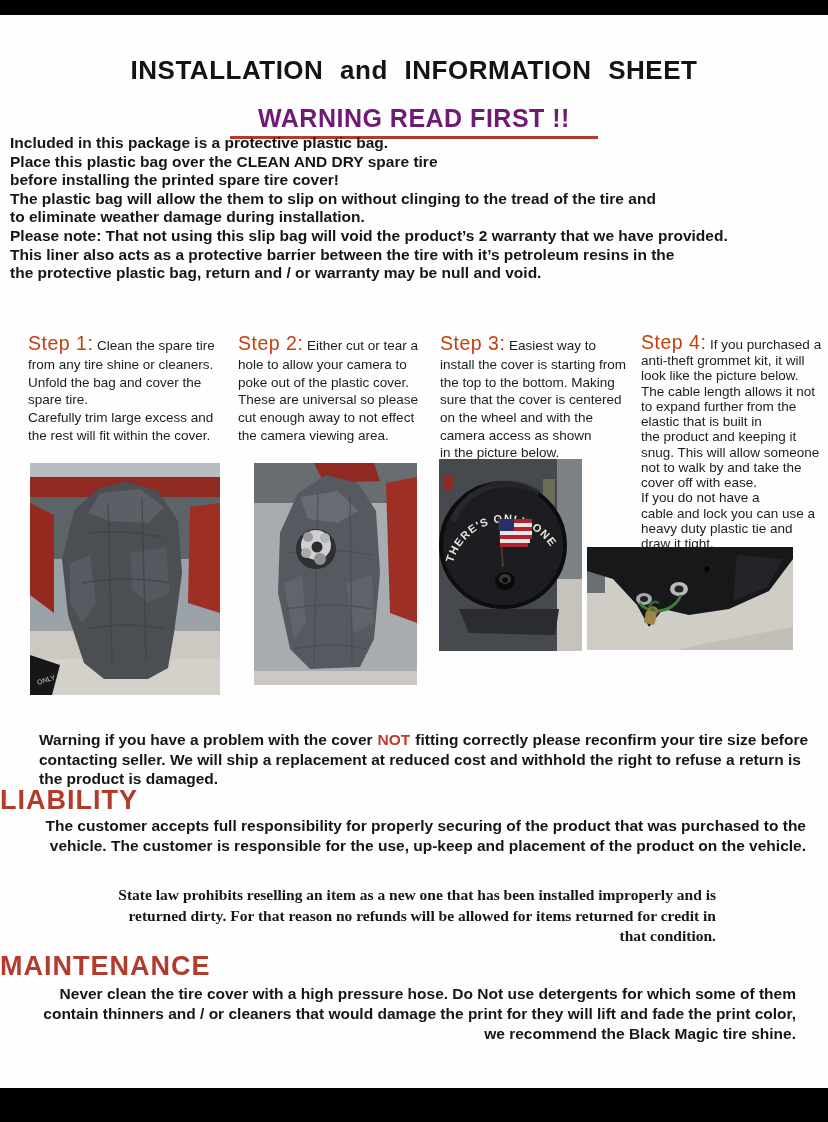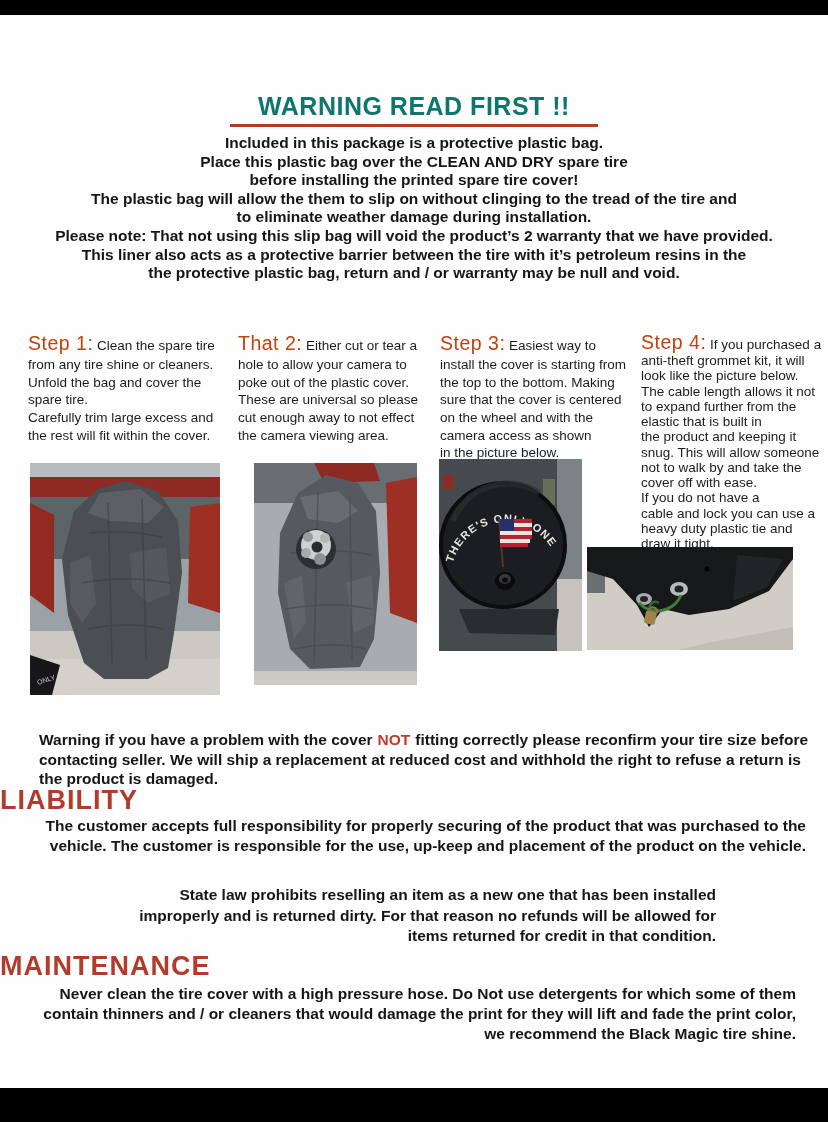--- a/index.html
+++ b/index.html
@@ -13,27 +13,27 @@
   .bar.top{top:0;height:15px;}
   .bar.bottom{top:1088px;height:34px;}
 
   .title{
     position:absolute;top:55px;left:0;right:0;margin:0;
     text-align:center;font-size:26px;font-weight:700;color:#141414;
     letter-spacing:.5px;word-spacing:9px;
   }
   .warn-wrap{position:absolute;top:92px;left:0;right:0;text-align:center;}
   .warning{
-    display:inline-block;margin:0;font-size:25px;font-weight:700;
-    color:#0f766e;letter-spacing:.5px;
+    display:inline-block;margin:12px;font-size:25px;font-weight:700;
+    color:#701a75;letter-spacing:.5px;
     padding:0 28px 3px 28px;border-bottom:3px solid #b23b2c;
   }
   .intro{
     position:absolute;top:134px;left:10px;right:10px;
-    text-align:center;font-weight:700;font-size:15.5px;line-height:18.6px;
+    text-align:left;font-weight:700;font-size:15.5px;line-height:18.6px;
   }
   .step{position:absolute;top:331px;font-size:13.5px;line-height:1.3;color:#1c1c1c;}
   .step .step-label{font-size:19.5px;color:#c2410c;letter-spacing:.5px;}
   .step .step-text{white-space:pre-line;}
   .step1{left:28px;width:206px;}
   .step2{left:238px;width:200px;}
   .step3{left:440px;width:198px;}
   .step4{left:641px;width:187px;line-height:1.13;}
 
   .photo{position:absolute;}
@@ -54,30 +54,31 @@
     font-size:27px;font-weight:700;color:#b23b2c;letter-spacing:1px;
   }
   .liability-head{top:785px;}
   .maint-head{top:951px;}
 
   .center-par{
     position:absolute;margin:0;text-align:right;
     font-weight:700;font-size:15.5px;line-height:20px;
   }
   .p1{top:816px;left:24px;width:782px;}
-  .p2{top:885px;left:114px;width:602px;line-height:20.5px;}
+  .p2{top:885px;left:114px;width:602px;line-height:20.5px;font-family:Liberation Serif, serif;}
   .p3{top:984px;left:34px;width:762px;}
 </style>
 </head>
 <body>
 
 <div class="page">
 
   <div class="bar top"></div>
 
+  <h1 class="title">INSTALLATION and INFORMATION SHEET</h1>
 
   <div class="warn-wrap">
     <h2 class="warning">WARNING READ FIRST !!</h2>
   </div>
 
   <div class="intro">
     <div>Included in this package is a protective plastic bag.</div>
     <div>Place this plastic bag over the CLEAN AND DRY spare tire</div>
     <div>before installing the printed spare tire cover!</div>
     <div>The plastic bag will allow the them to slip on without clinging to the tread of the tire and</div>
@@ -90,21 +91,21 @@
   <div class="step step1">
     <span class="step-label">Step 1:</span>
     <span class="step-text">Clean the spare tire
 from any tire shine or cleaners.
 Unfold the bag and cover the
 spare tire.
 Carefully trim large excess and
 the rest will fit within the cover.</span>
   </div>
   <div class="step step2">
-    <span class="step-label">That 2:</span>
+    <span class="step-label">Step 2:</span>
     <span class="step-text">Either cut or tear a
 hole to allow your camera to
 poke out of the plastic cover.
 These are universal so please
 cut enough away to not effect
 the camera viewing area.</span>
   </div>
   <div class="step step3">
     <span class="step-label">Step 3:</span>
     <span class="step-text">Easiest way to

